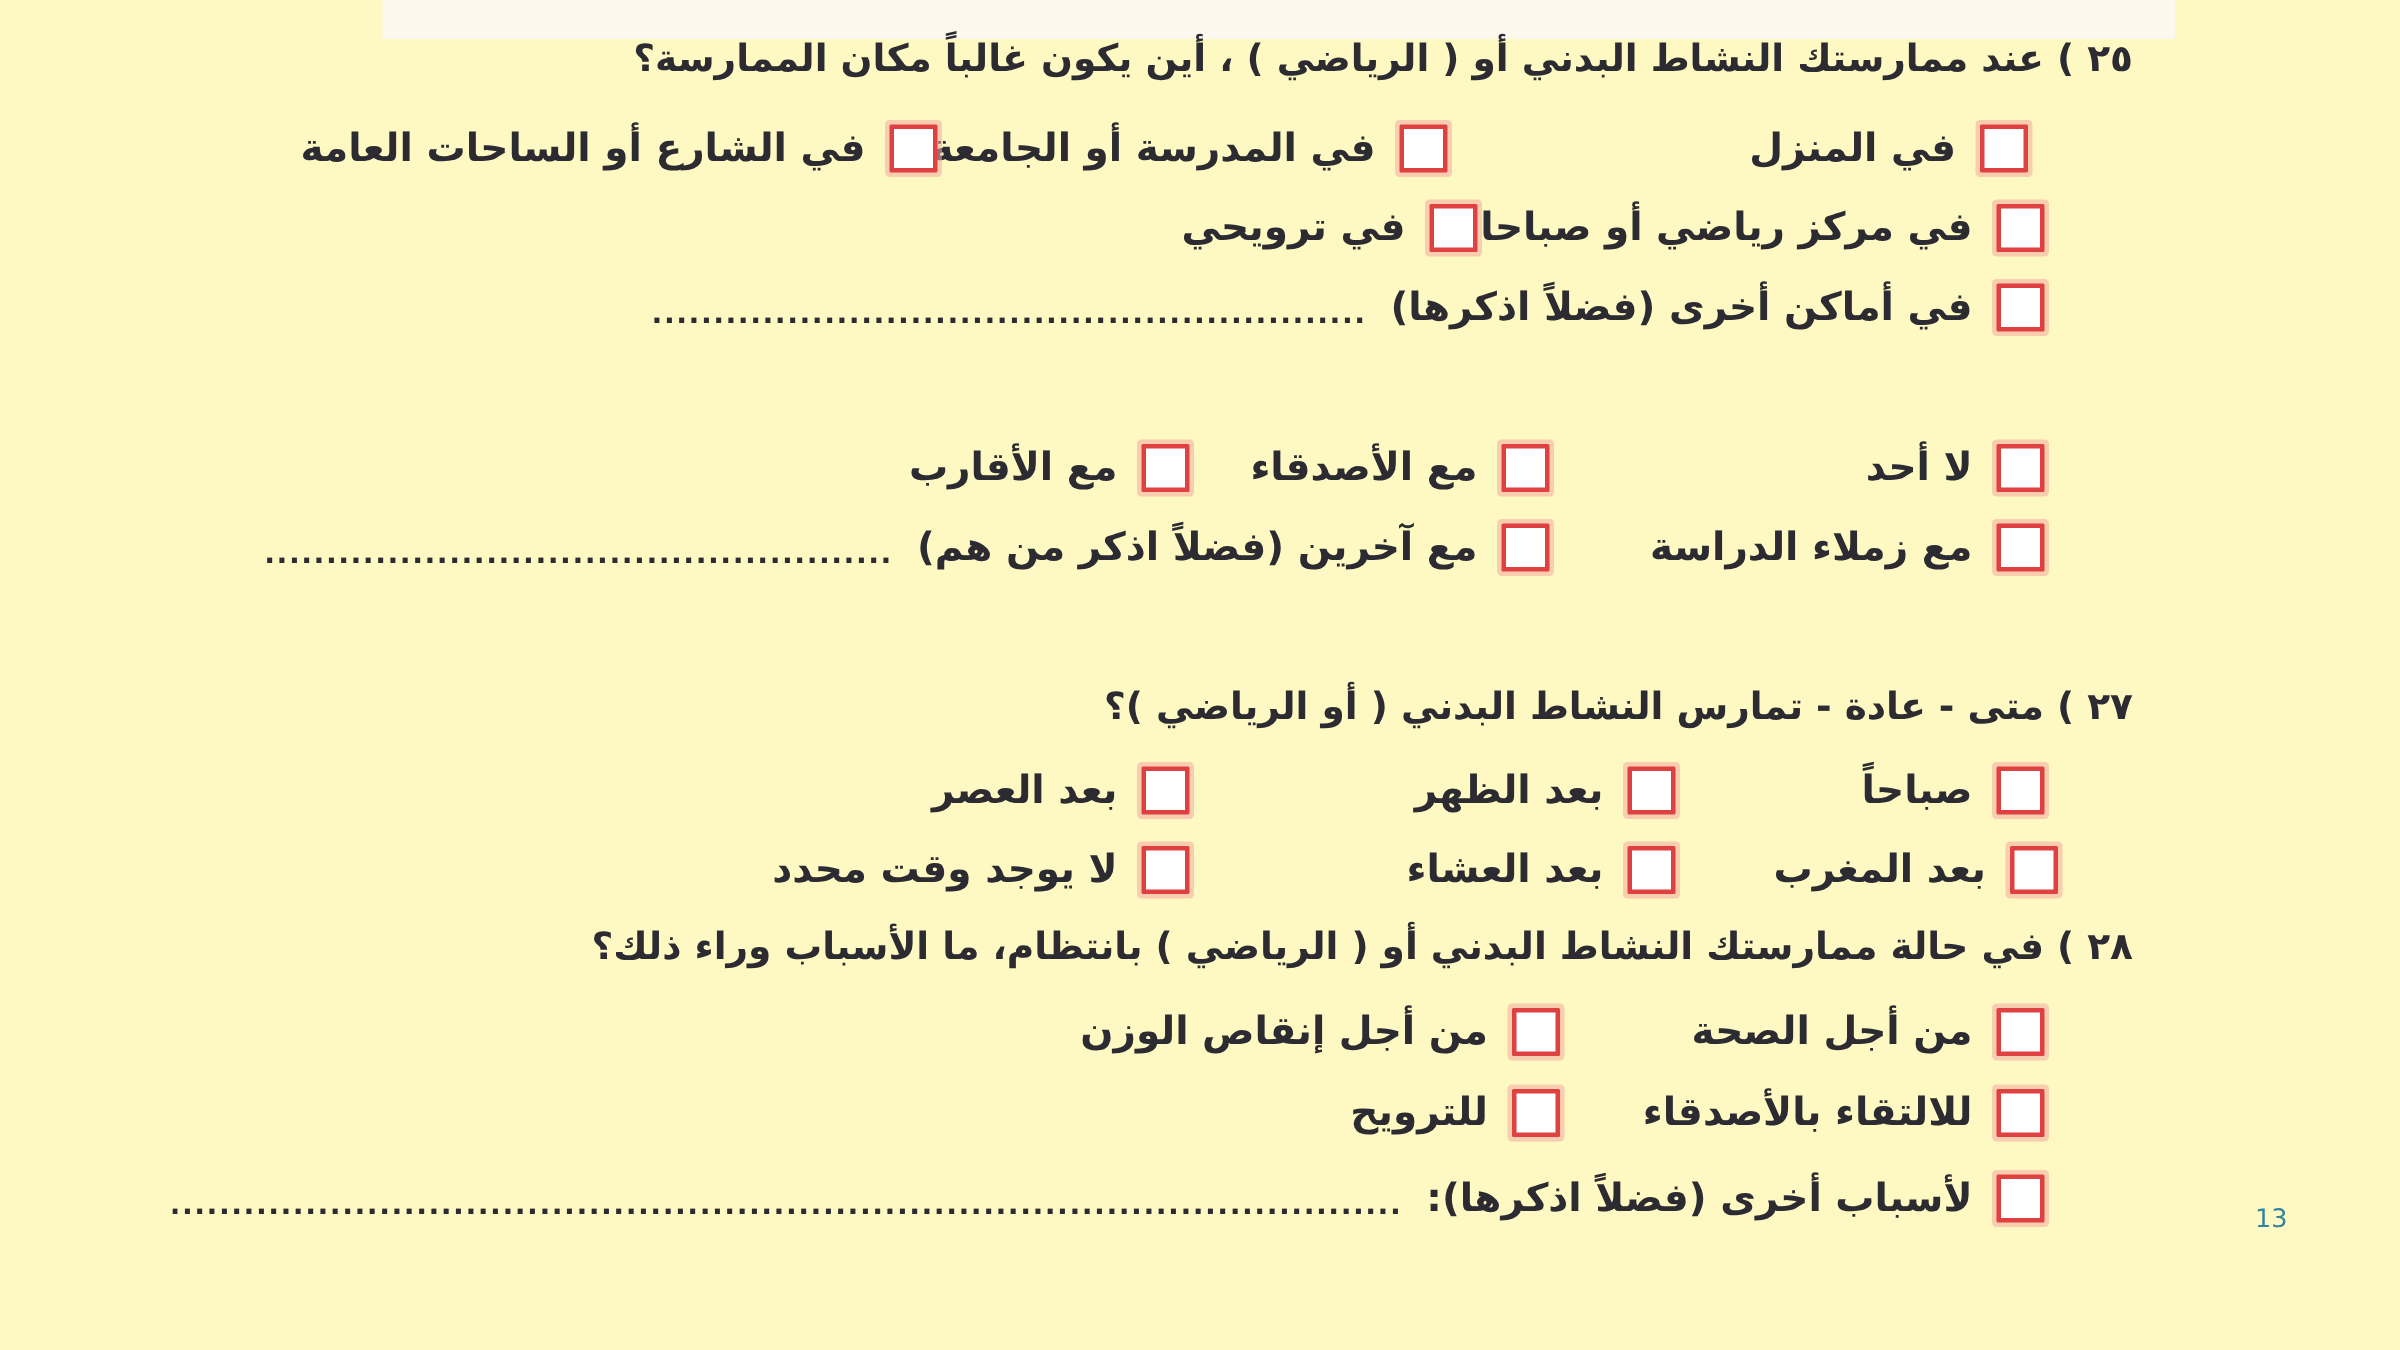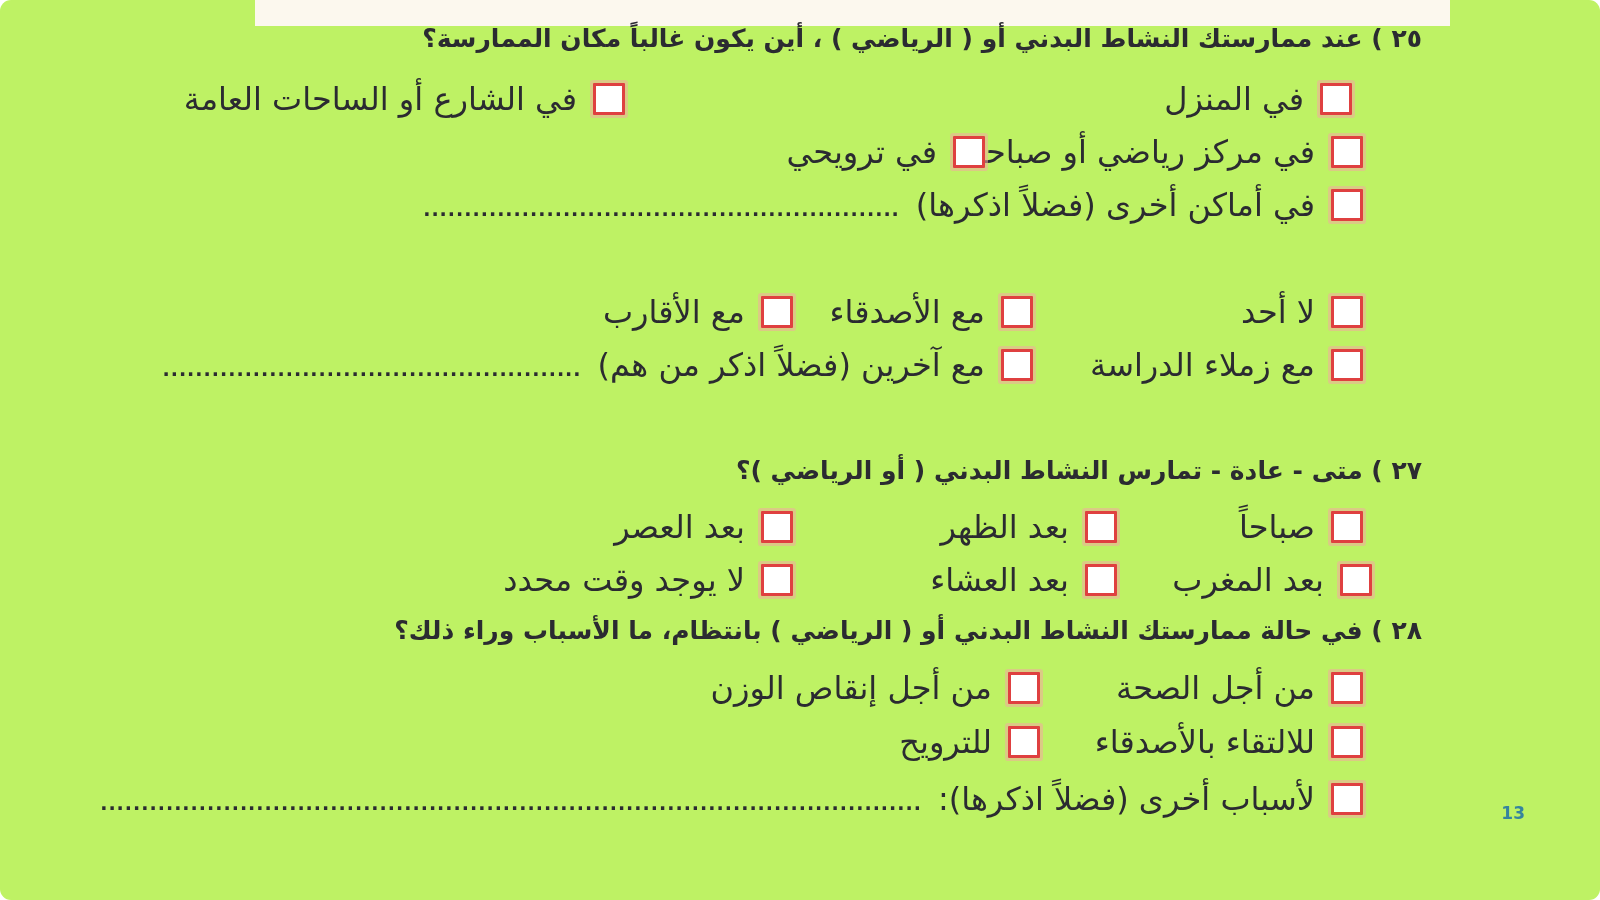--- a/index.html
+++ b/index.html
@@ -1,24 +1,23 @@
 <!DOCTYPE html>
 <html lang="ar" dir="rtl"><head>
 <meta charset="utf-8">
 <style>
   html,body{margin:0;padding:0;background:#ffffff;}
   .canvas{
     position:relative;
     width:1600px;height:900px;
-    background:#bef264;
+    background:#fef9c3;
     overflow:hidden;
     font-family:"DejaVu Sans", sans-serif;
     direction:rtl;
     color:#2b2b31;
-    border-radius:11px;
   }
   .scan-strip{
     position:absolute;left:255px;top:0;width:1195px;height:26px;
     background:#fcf8ee;
   }
   .qtitle{
     position:absolute;
     white-space:nowrap;
     font-size:25px;font-weight:bold;
     color:#2b2b31;
@@ -32,48 +31,52 @@
   .cb{
     display:inline-block;
     width:26px;height:26px;
     background:#ffffff;
     border:3px solid #df4040;
     border-radius:1px;
     box-shadow:0 0 0 3px rgba(243,170,160,0.55);
     flex:0 0 auto;
   }
   .lbl{
-    font-size:32px;font-weight:normal;color:#2b2b31;line-height:34px;
+    font-size:26px;font-weight:bold;color:#2b2b31;line-height:34px;
   }
   .dots{
     font-size:19px;font-weight:bold;color:#2b2b31;
     letter-spacing:1px;
     align-self:flex-end;
     padding-bottom:2px;
     overflow:hidden;max-width:820px;
   }
   .page-num{
     position:absolute;
-    font-size:17px;font-weight:bold;
+    font-size:17px;font-weight:normal;
     color:#35849e;
   }
 </style>
 </head>
 <body>
 
 <div class="canvas">
 
   <div class="scan-strip"></div>
 
   <div class="qtitle" style="top:24px;right:178px">٢٥ ) عند ممارستك النشاط البدني أو ( الرياضي ) ، أين يكون غالباً مكان الممارسة؟</div>
 
   <div class="row" style="top:82px">
     <div class="opt" style="right:248px">
       <span class="cb"></span>
       <span class="lbl">في المنزل</span>
+    </div>
+    <div class="opt" style="right:635px">
+      <span class="cb"></span>
+      <span class="lbl">في المدرسة أو الجامعة</span>
     </div>
     <div class="opt" style="right:975px">
       <span class="cb"></span>
       <span class="lbl">في الشارع أو الساحات العامة</span>
     </div>
   </div>
 
   <div class="row" style="top:135px">
     <div class="opt" style="right:237px">
       <span class="cb"></span>

